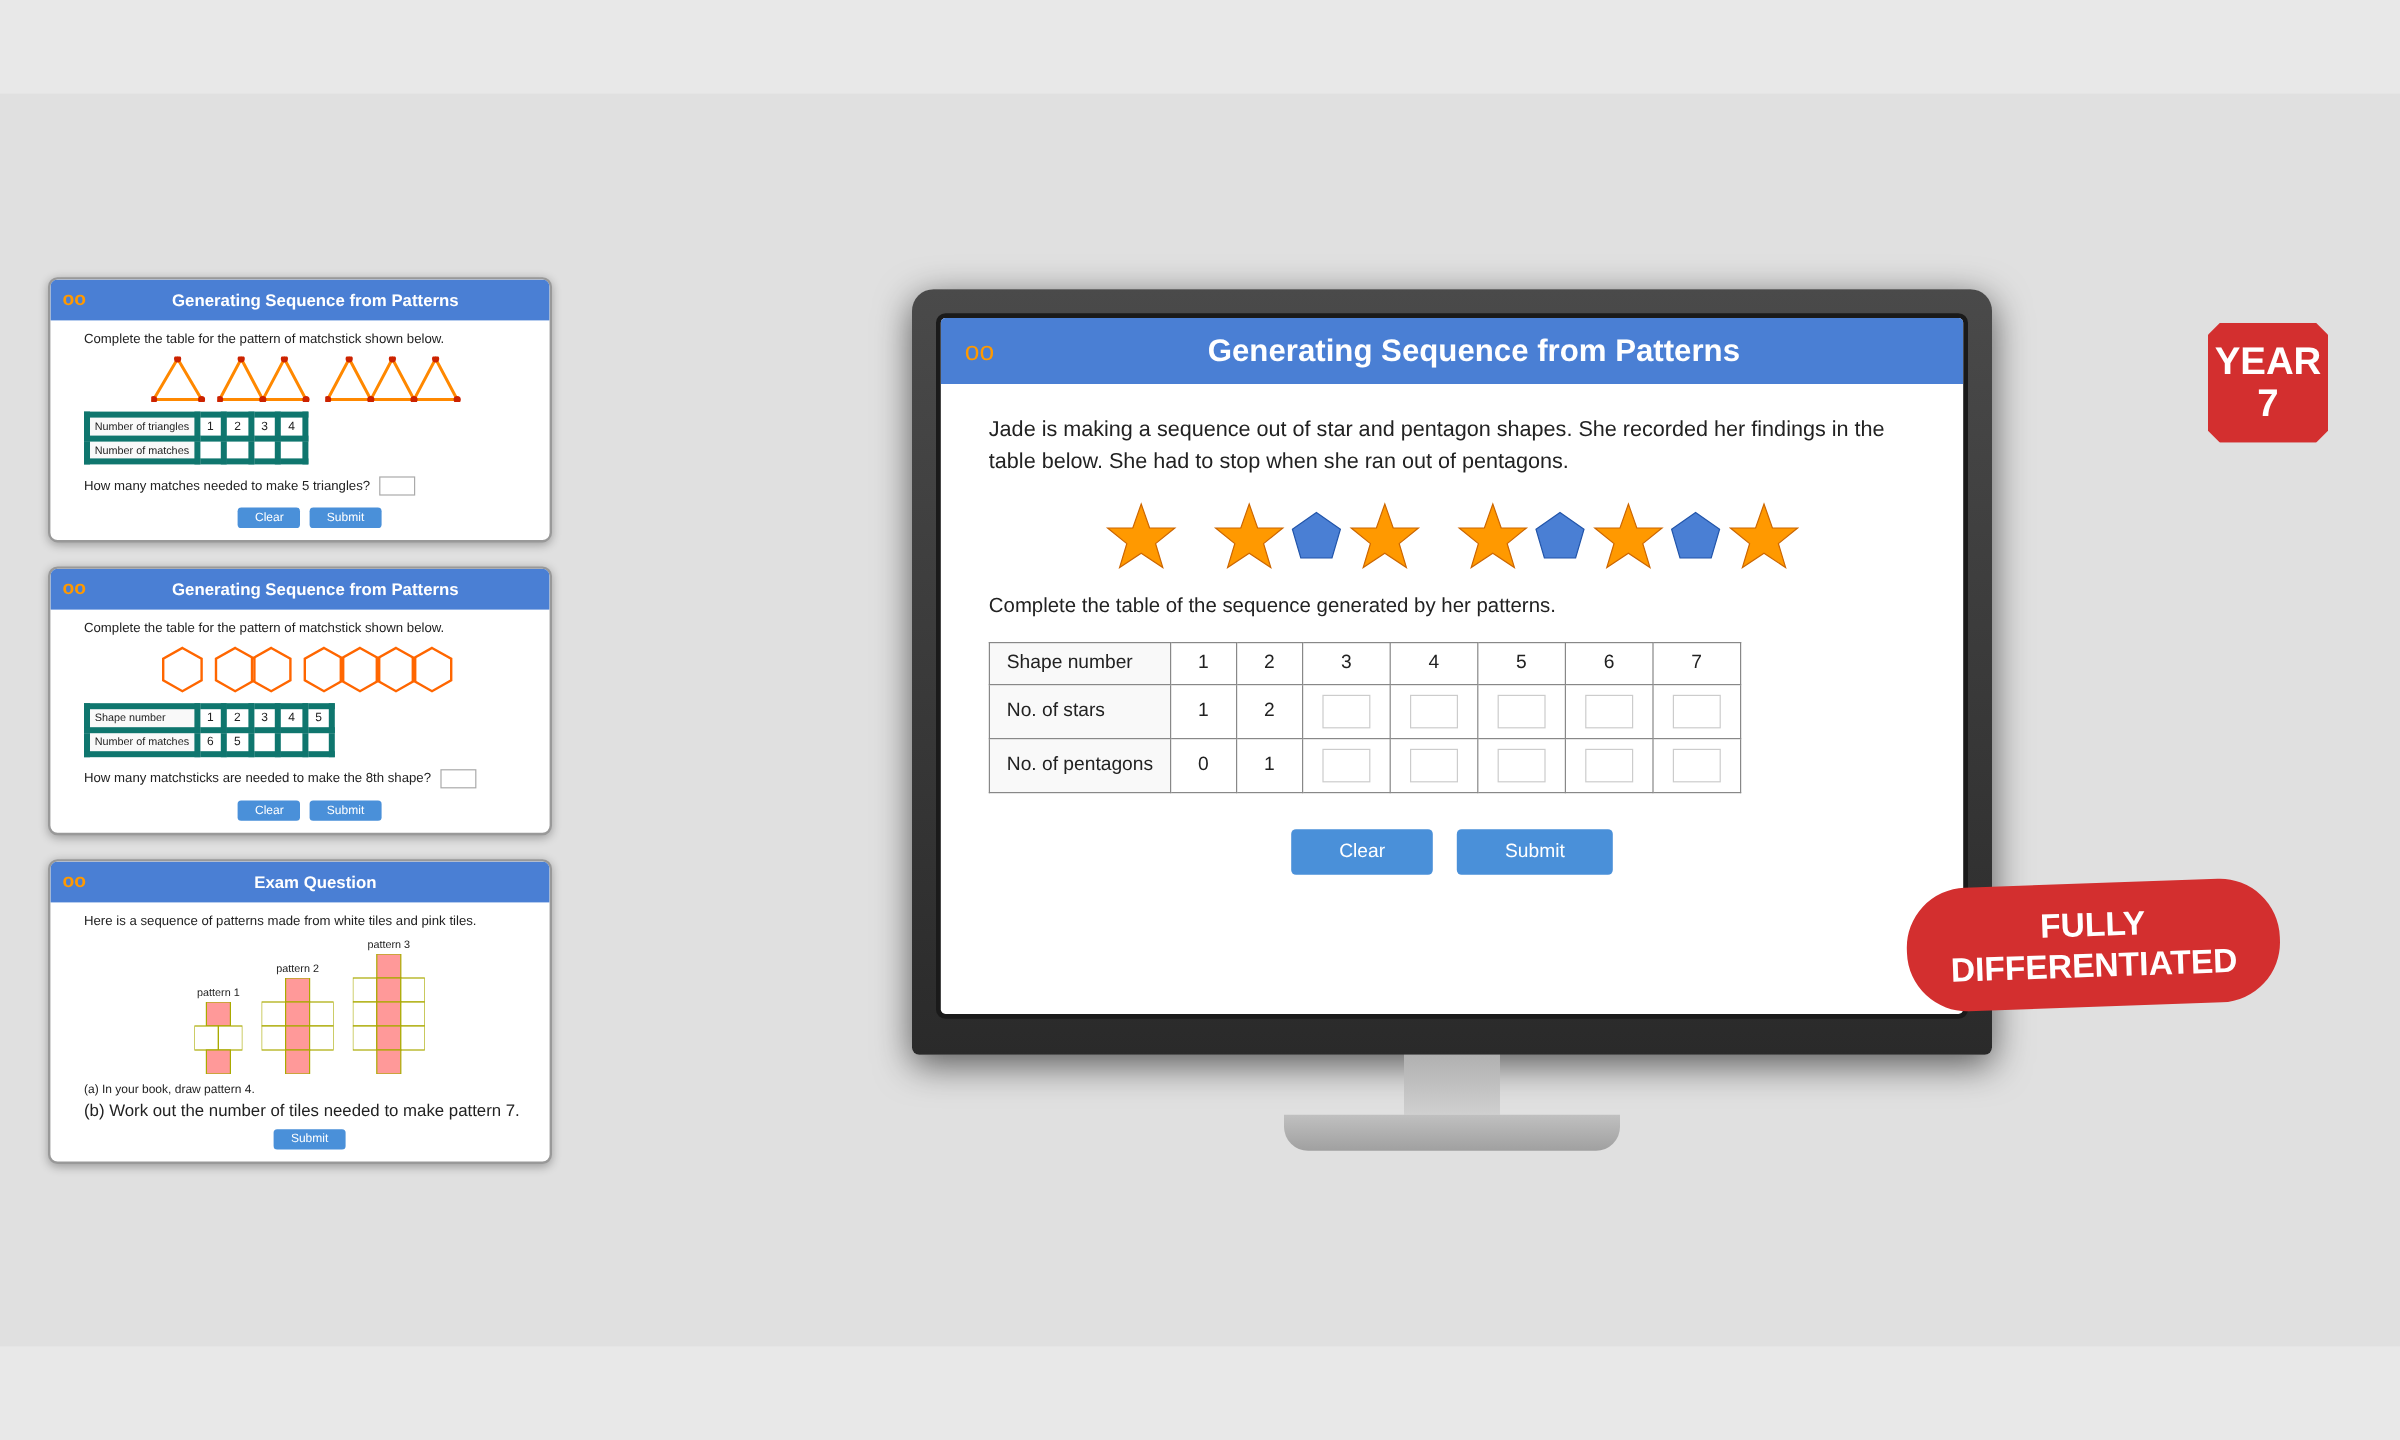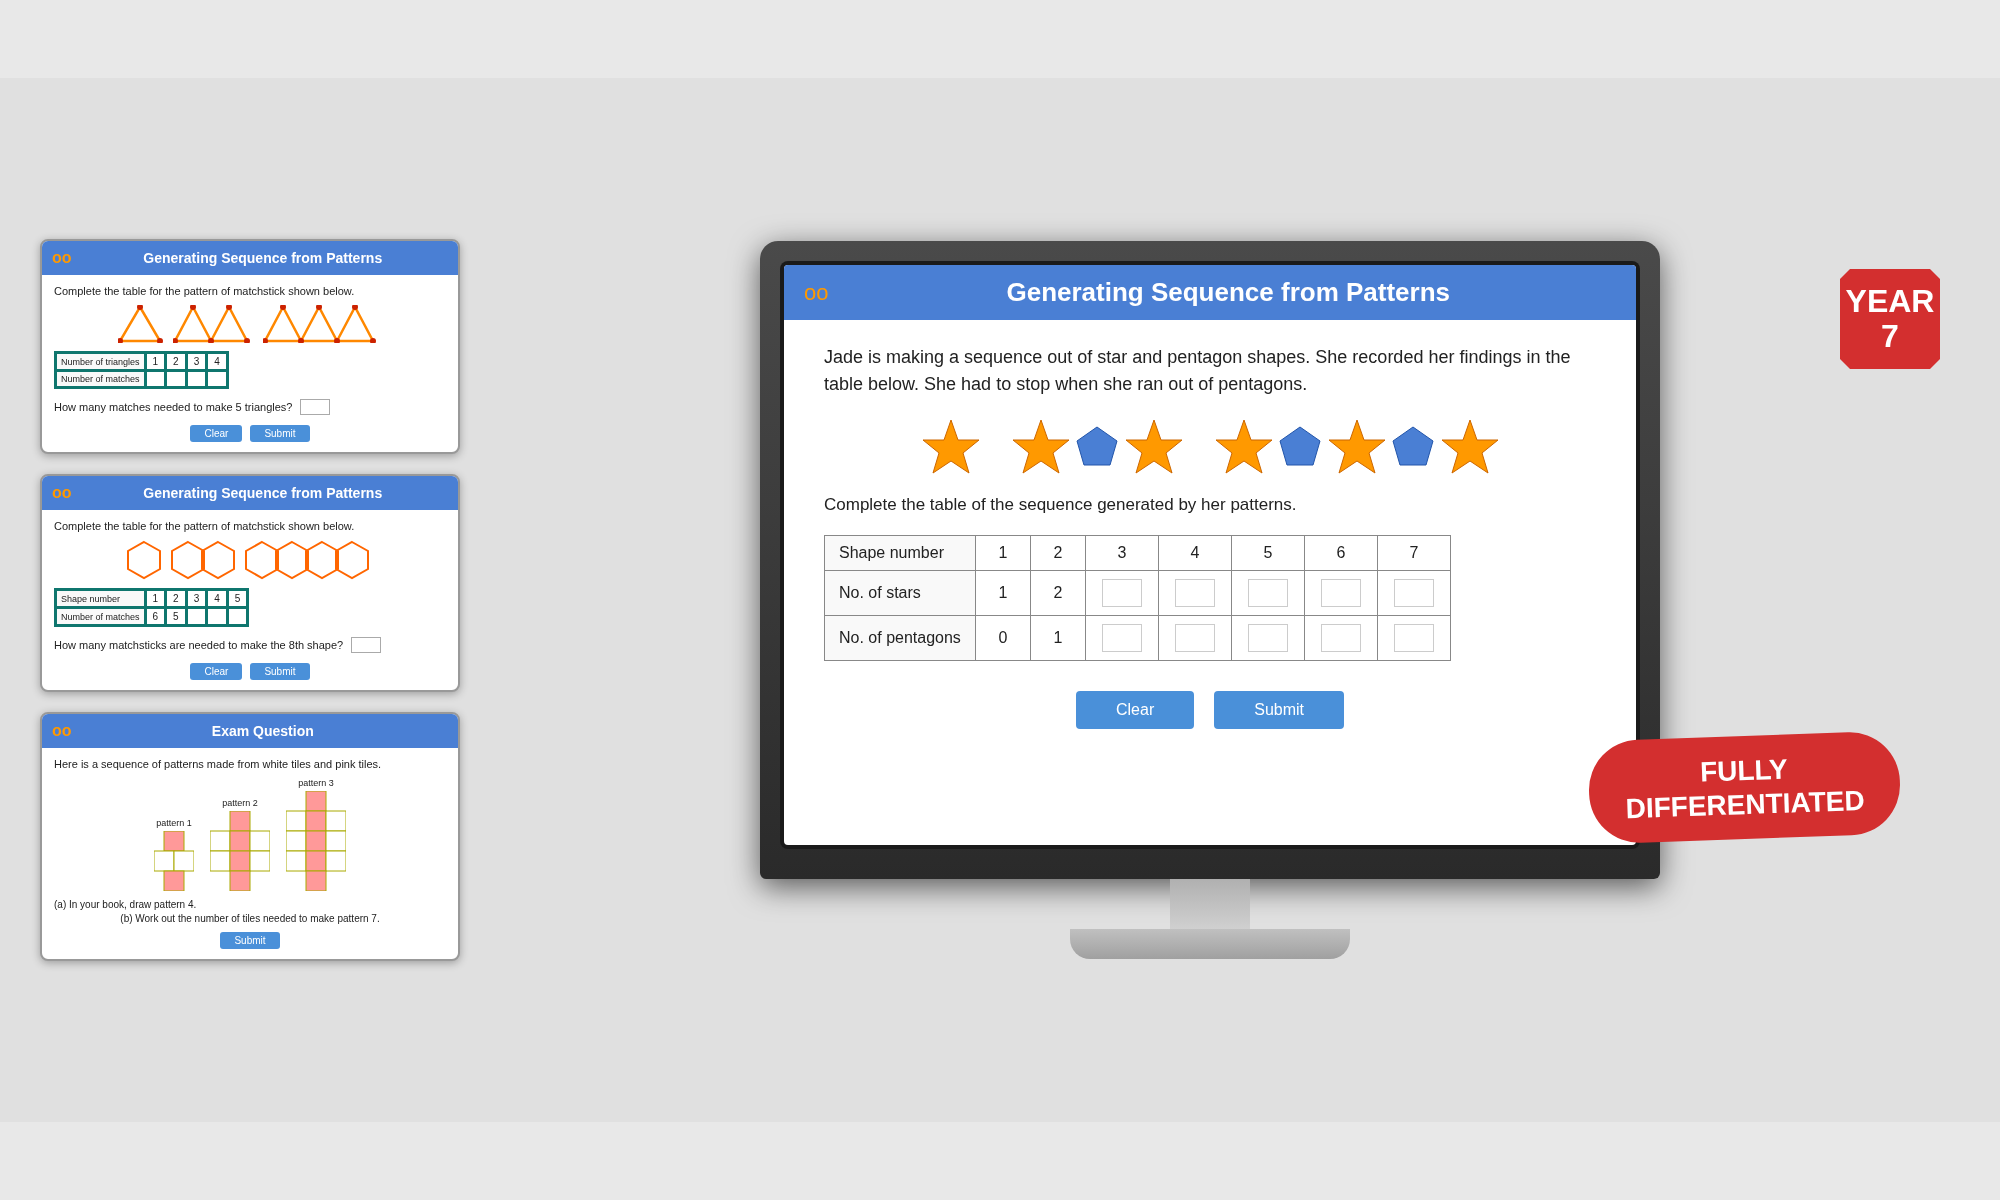--- a/index.html
+++ b/index.html
@@ -58,38 +58,39 @@
     }
     .card-logo {
       font-size: 16px;
       color: #ff9900;
     }
 
     .card-body {
       padding: 10px 12px;
       font-size: 11px;
       color: #222;
+      margin-left: 16px;
     }
 
     
     .triangle-row {
       display: flex;
       gap: 10px;
       align-items: flex-end;
       justify-content: center;
       margin: 8px 0;
     }
 
     .small-table {
       border-collapse: collapse;
       font-size: 10px;
       margin: 6px 0;
     }
     .small-table td, .small-table th {
-      border: 3px solid #0f766e;
+      border: 5px solid #0f766e;
       padding: 2px 6px;
       text-align: center;
     }
     .small-table .row-label {
       font-size: 9px;
       text-align: left;
       padding: 2px 4px;
       background: #f9f9f9;
     }
     .card-input-small {
@@ -530,21 +531,21 @@
               <rect x="20" y="40" width="20" height="20" fill="#ff9999" stroke="#aaaa00" stroke-width="1"></rect>
               <rect x="40" y="40" width="20" height="20" fill="white" stroke="#aaaa00" stroke-width="1"></rect>
               <rect x="0" y="60" width="20" height="20" fill="white" stroke="#aaaa00" stroke-width="1"></rect>
               <rect x="20" y="60" width="20" height="20" fill="#ff9999" stroke="#aaaa00" stroke-width="1"></rect>
               <rect x="40" y="60" width="20" height="20" fill="white" stroke="#aaaa00" stroke-width="1"></rect>
               <rect x="20" y="80" width="20" height="20" fill="#ff9999" stroke="#aaaa00" stroke-width="1"></rect>
             </svg>
           </div>
         </div>
         <p style="font-size:10px;margin:3px 0;">(a) In your book, draw pattern 4.</p>
-        <p style="font-size:10px;margin:3px 0;text-align:center;">(b) Work out the number of tiles needed to make pattern 7.</p>
+        <p style="font-size:14px;margin:3px 0;">(b) Work out the number of tiles needed to make pattern 7.</p>
         <div class="card-buttons">
           <button class="btn-submit-small">Submit</button>
         </div>
       </div>
     </div>
   </div>
 
   <div class="monitor-container">
     <div class="monitor">
       <div class="monitor-screen-outer">

